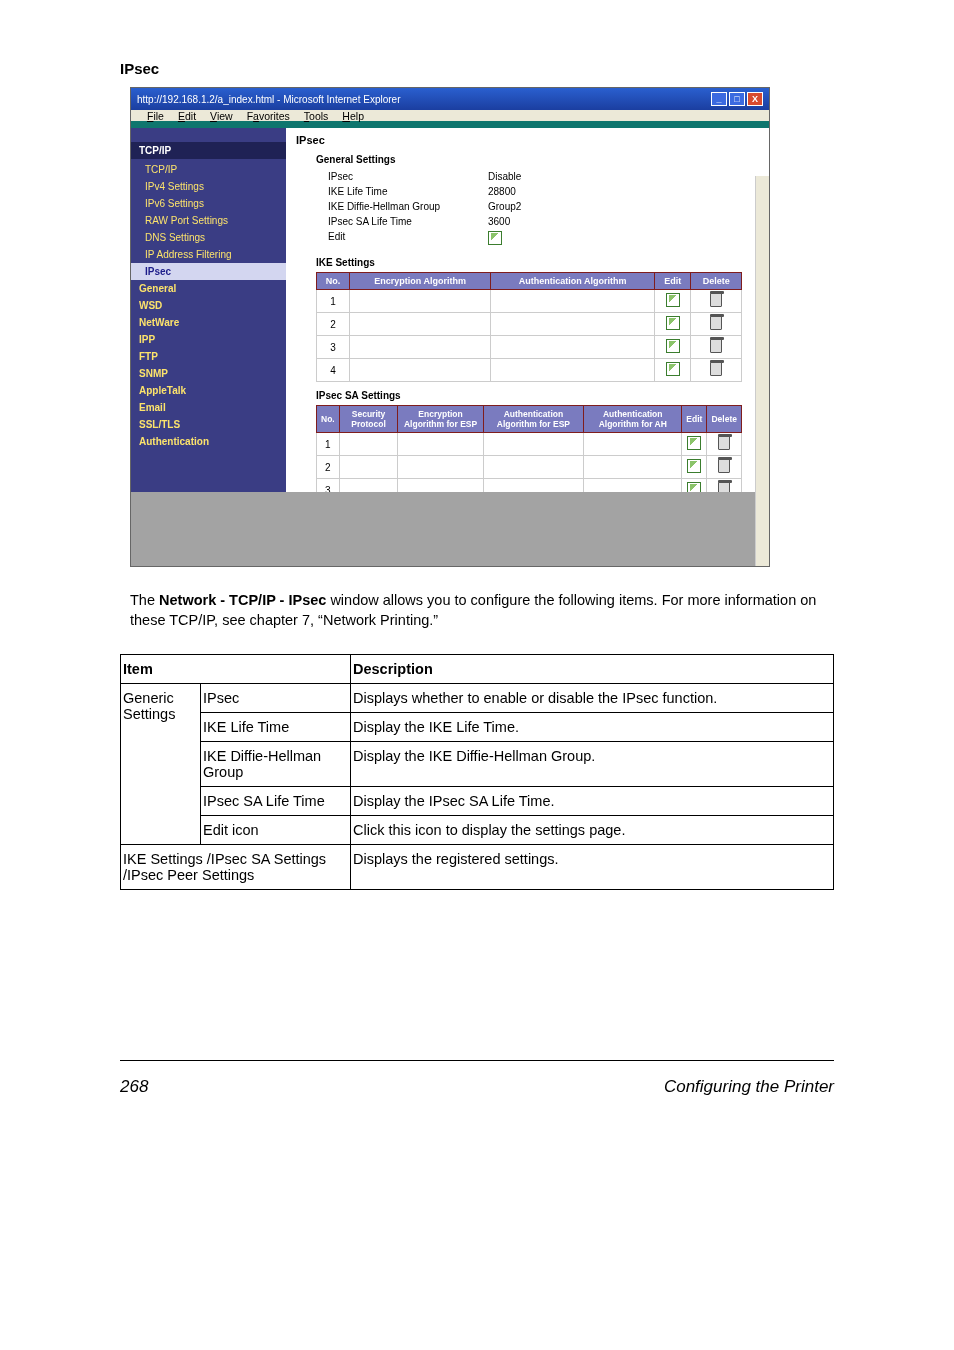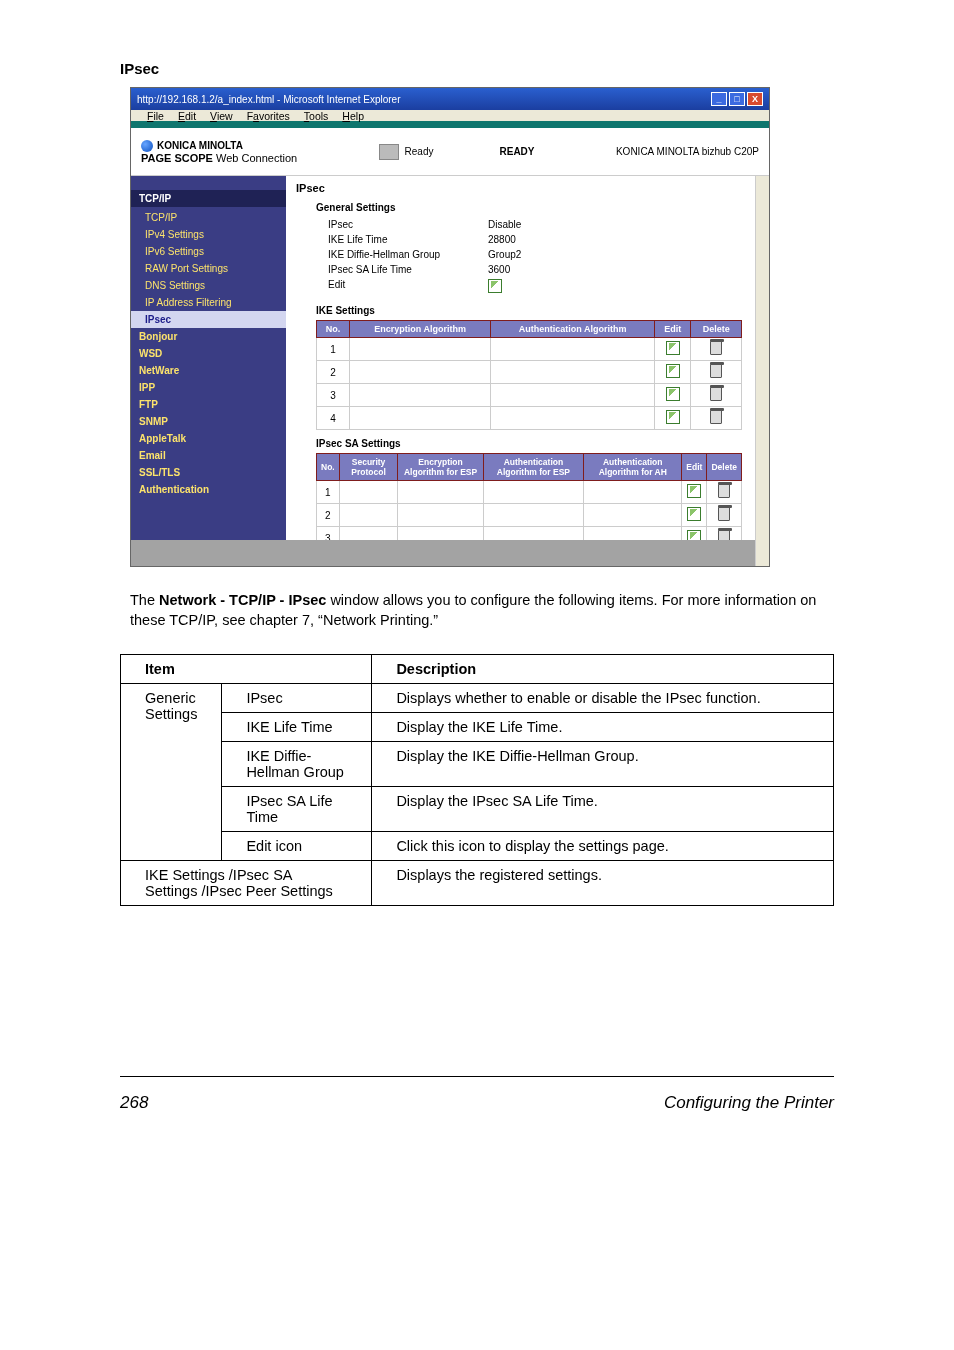--- a/index.html
+++ b/index.html
@@ -108,21 +108,21 @@
     line-height: 1.35;
     margin: 6px 10px 24px 10px;
   }
   .para b { font-weight:bold; }
   .doc-table {
     border-collapse:collapse;
     width: 100%;
     margin: 0 0 40px 0;
     font-size:14.5px;
   }
-  .doc-table th, .doc-table td { border:1px solid #000; padding:6px 24px; text-align:left; vertical-align:top; }
+  .doc-table th, .doc-table td { border:1px solid #000; padding:6px 2px; text-align:left; vertical-align:top; }
   .doc-table th { font-weight:bold; }
   .footer {
     border-top:1px solid #000;
     padding-top:16px;
     display:flex;
     justify-content: space-between;
     font-size:17px;
     font-style: italic;
     margin-top: 170px;
   }
@@ -143,46 +143,31 @@
     </span>
   </div>
   <div class="menubar">
     <span><u>F</u>ile</span>
     <span><u>E</u>dit</span>
     <span><u>V</u>iew</span>
     <span>F<u>a</u>vorites</span>
     <span><u>T</u>ools</span>
     <span><u>H</u>elp</span>
   </div>
-  <div class="topstrip">
-    <div class="brand">
-      <div class="km">
-          <span class="dot"></span>
-          <span>KONICA MINOLTA</span>
-        </div>
-      <div class="wc"><b>PAGE SCOPE</b> <span>Web Connection</span></div>
-    </div>
-    <div class="statusbox">
-      <span class="prn-icon"></span>
-      <span>Ready</span>
-      <span style="margin-left:60px;font-weight:bold">READY</span>
-    </div>
-    <div class="modelname">KONICA MINOLTA bizhub C20P</div>
-  </div>
   <div class="contentarea">
     <div class="sidebar">
       <div class="side-group">TCP/IP</div>
       <div class="side-item">TCP/IP</div>
       <div class="side-item">IPv4 Settings</div>
       <div class="side-item">IPv6 Settings</div>
       <div class="side-item">RAW Port Settings</div>
       <div class="side-item">DNS Settings</div>
       <div class="side-item">IP Address Filtering</div>
       <div class="side-item active">IPsec</div>
-      <div class="side-top">Bonjour</div>
+      <div class="side-top">General</div>
       <div class="side-top">WSD</div>
       <div class="side-top">NetWare</div>
       <div class="side-top">IPP</div>
       <div class="side-top">FTP</div>
       <div class="side-top">SNMP</div>
       <div class="side-top">AppleTalk</div>
       <div class="side-top">Email</div>
       <div class="side-top">SSL/TLS</div>
       <div class="side-top">Authentication</div>
     </div>

